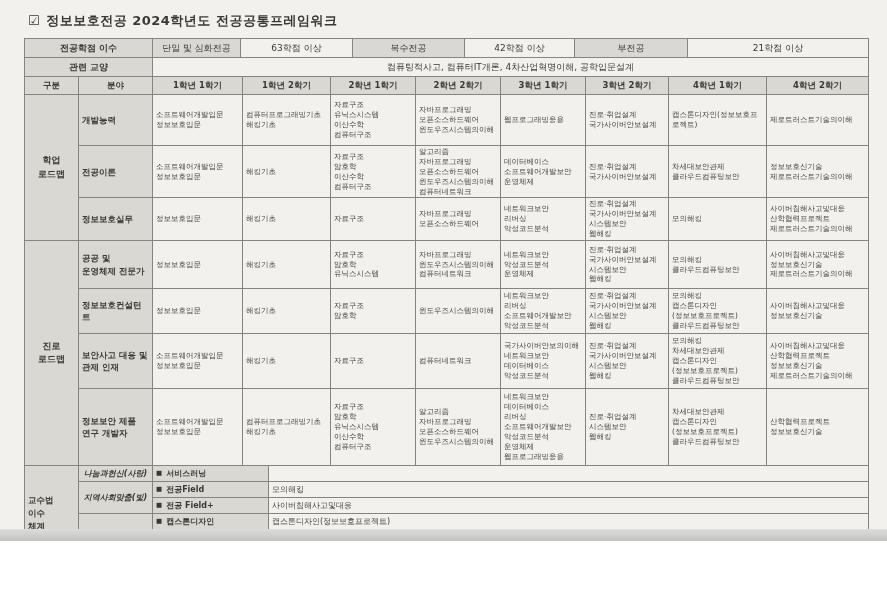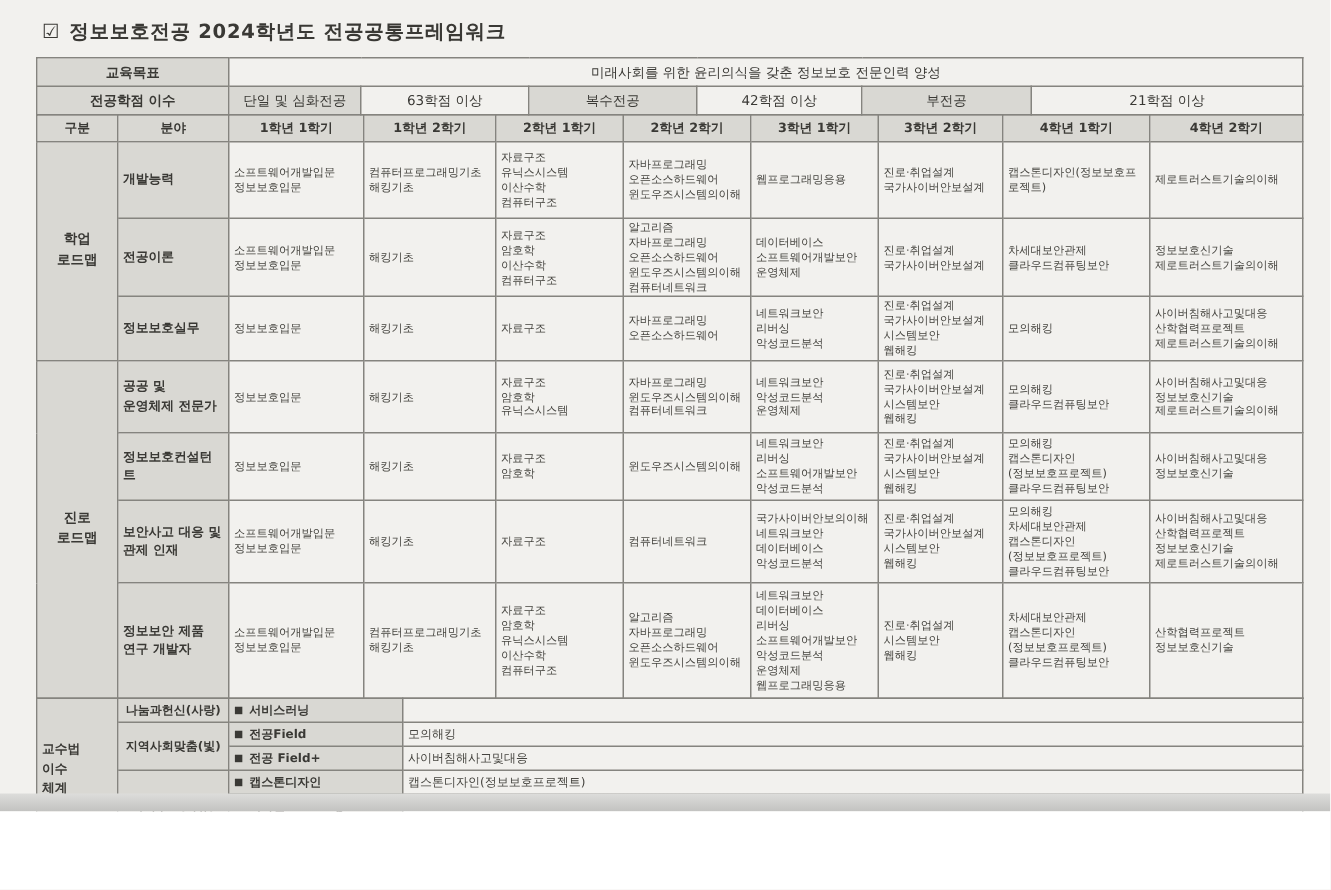--- a/index.html
+++ b/index.html
@@ -23,21 +23,21 @@
   .main tbody tr:nth-child(1){height:51px;}
   .main tbody tr:nth-child(2){height:52px;}
   .main tbody tr:nth-child(3){height:37px;}
   .main tbody tr:nth-child(4){height:48px;}
   .main tbody tr:nth-child(5){height:45px;}
   .main tbody tr:nth-child(6){height:55px;}
   .main tbody tr:nth-child(7){height:77px;}
   
   .ped td{font-size:8px;height:13px;}
   .ped td.group{font-size:8.5px;font-weight:bold;text-align:left;background:#d9d8d3;line-height:1.5;}
-  .ped td.cat{font-size:8px;font-weight:bold;text-align:center;background:#d9d8d3;}
+  .ped td.cat{font-size:8px;font-weight:bold;text-align:center;background:#d9d8d3;font-style:italic;}
   .ped td.item{background:#d9d8d3;text-align:left;font-weight:bold;}
   .ped td.item .bullet{font-size:6.5px;margin-right:4px;vertical-align:1px;}
   .ped td.pval{text-align:left;color:#45443f;}
   
   .foot td{font-size:8px;height:15px;text-align:center;white-space:nowrap;}
   .foot .lbl{font-weight:bold;}
   .edge-strip{position:absolute;left:0;bottom:0;width:887px;height:12px;
               background:linear-gradient(#dddddb,#c2c2c0);}
 </style>
 </head>
@@ -55,32 +55,32 @@
       <colgroup>
         <col style="width:128px">
           <col style="width:88px">
           <col style="width:112px">
         <col style="width:112px">
           <col style="width:110px">
           <col style="width:113px">
           <col style="width:181px">
       </colgroup>
       <tbody>
-          <tr>
-        <td class="shade lbl">교육목표</td>
-        <td colspan="6">미래사회를 위한 윤리의식을 갖춘 정보보호 전문인력 양성</td>
-      </tr>
       <tr>
         <td class="shade lbl">전공학점 이수</td>
         <td class="shade">단일 및 심화전공</td>
         <td>63학점 이상</td>
         <td class="shade">복수전공</td>
         <td>42학점 이상</td>
         <td class="shade">부전공</td>
         <td>21학점 이상</td>
+      </tr>
+      <tr>
+        <td class="shade lbl">관련 교양</td>
+        <td colspan="6">컴퓨팅적사고, 컴퓨터IT개론, 4차산업혁명이해, 공학입문설계</td>
       </tr>
     </tbody>
       </table>
 
     <table class="main">
       <colgroup>
         <col style="width:54px">
           <col style="width:74px">
         <col style="width:90px">
           <col style="width:88px">

